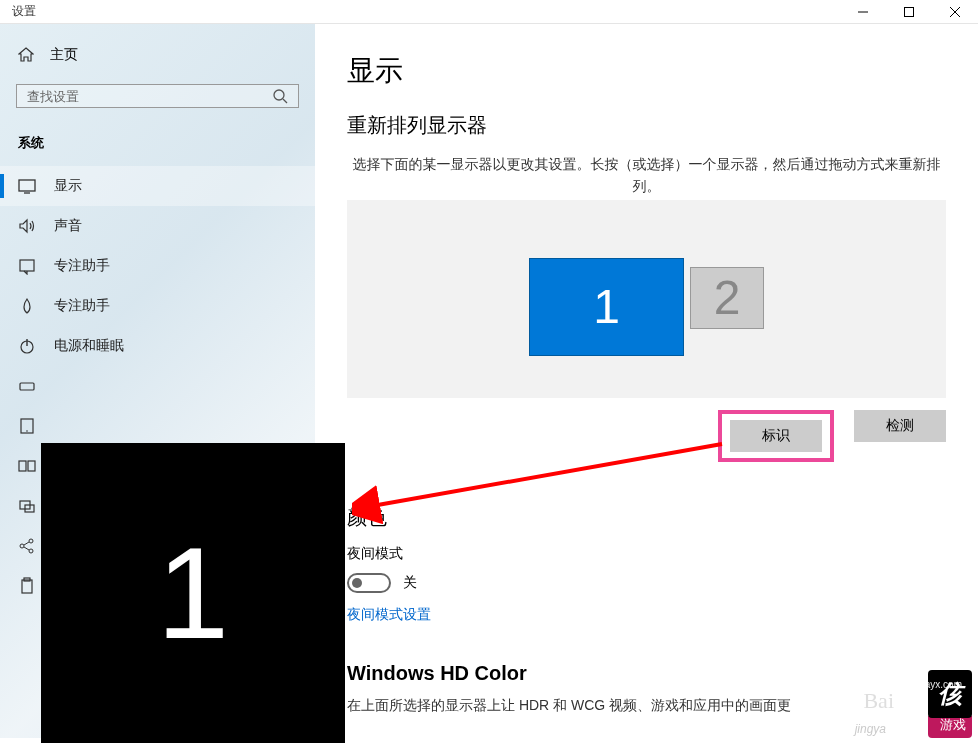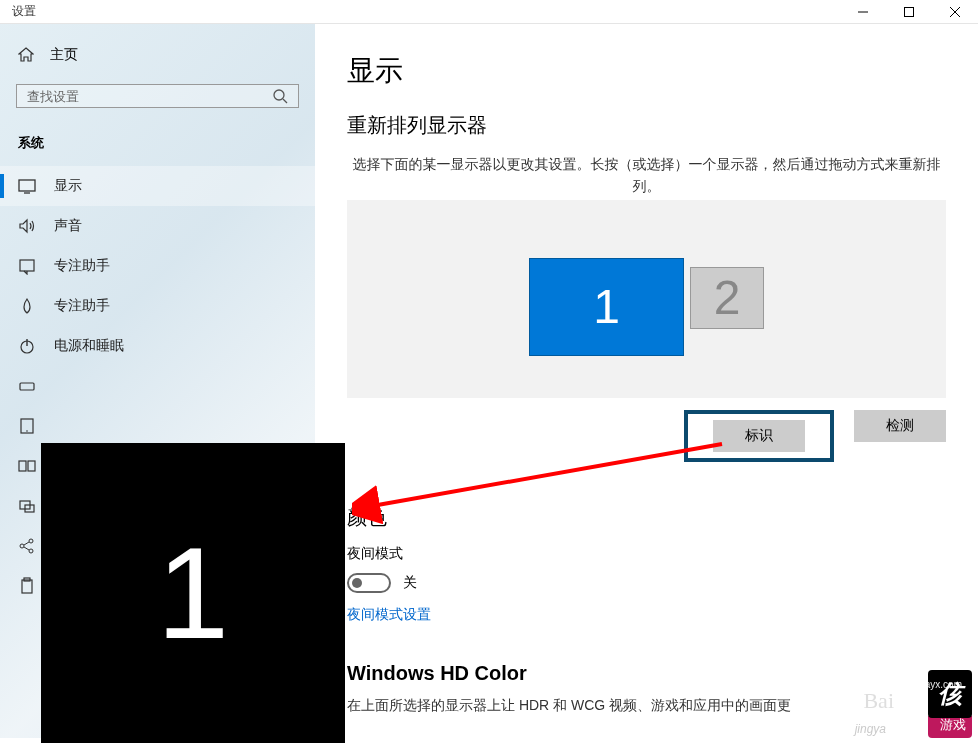--- a/index.html
+++ b/index.html
@@ -39,21 +39,21 @@
 .section-desc { font-size: 14px; color: #333; line-height: 1.6; margin-bottom: 2px; text-align: center; }
 
 .display-arrange { background: #f2f2f2; height: 198px; display: flex; align-items: center; justify-content: center; }
 .monitor { display: flex; align-items: center; justify-content: center; font-size: 48px; font-weight: 300; cursor: pointer; }
 .monitor.primary { width: 155px; height: 98px; background: #0078d7; color: #fff; border: 1px solid #005a9e; margin-right: 6px; }
 .monitor.secondary { width: 74px; height: 62px; background: #cccccc; color: #888; border: 1px solid #999; align-self: center; margin-top: -18px; }
 .monitors-wrap { display: flex; align-items: flex-start; position: relative; top: 8px; }
 
 .arrange-buttons { display: flex; justify-content: flex-end; gap: 20px; margin-top: 12px; margin-bottom: 42px; }
 .btn { width: 92px; height: 32px; background: #cccccc; border: none; font-size: 14px; cursor: pointer; }
-.btn-highlight-box { border: 4px solid #0c4a6e; padding: 6px 25px; }
+.btn-highlight-box { border: 4px solid #ec4899; padding: 6px 8px; }
 
 .toggle-row { display: flex; align-items: center; gap: 12px; margin-top: 10px; margin-bottom: 12px; }
 .toggle { width: 44px; height: 20px; border: 2px solid #666; border-radius: 10px; position: relative; cursor: pointer; }
 .toggle::after { content: ""; position: absolute; left: 3px; top: 3px; width: 10px; height: 10px; background: #666; border-radius: 50%; }
 .toggle-label { font-size: 14px; }
 .toggle-state { font-size: 14px; }
 
 .link { color: #0066cc; font-size: 14px; cursor: pointer; }
 
 .hd-title { font-size: 20px; margin-top: 38px; margin-bottom: 12px; }

